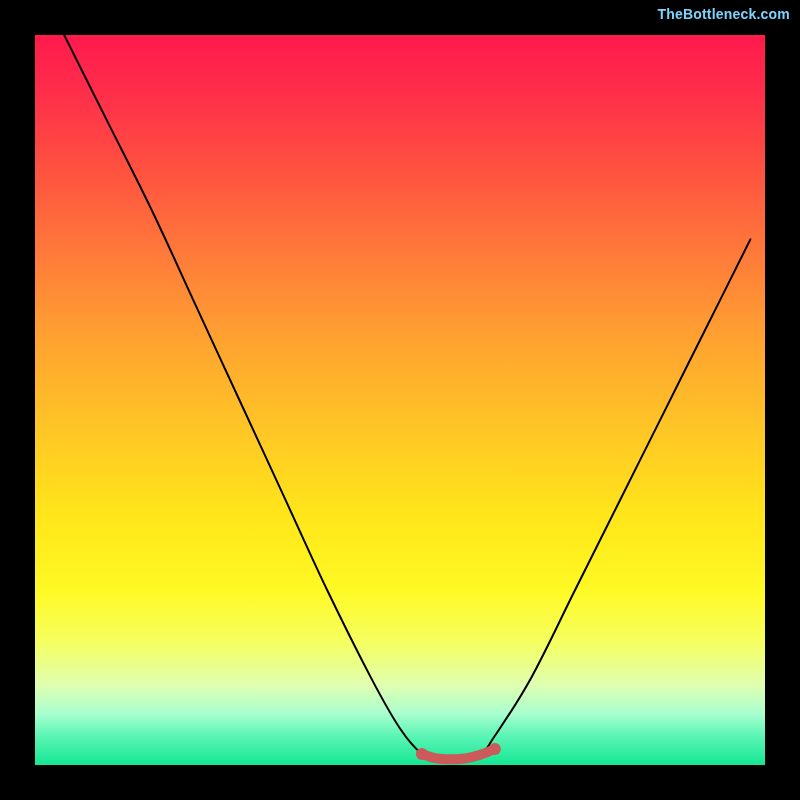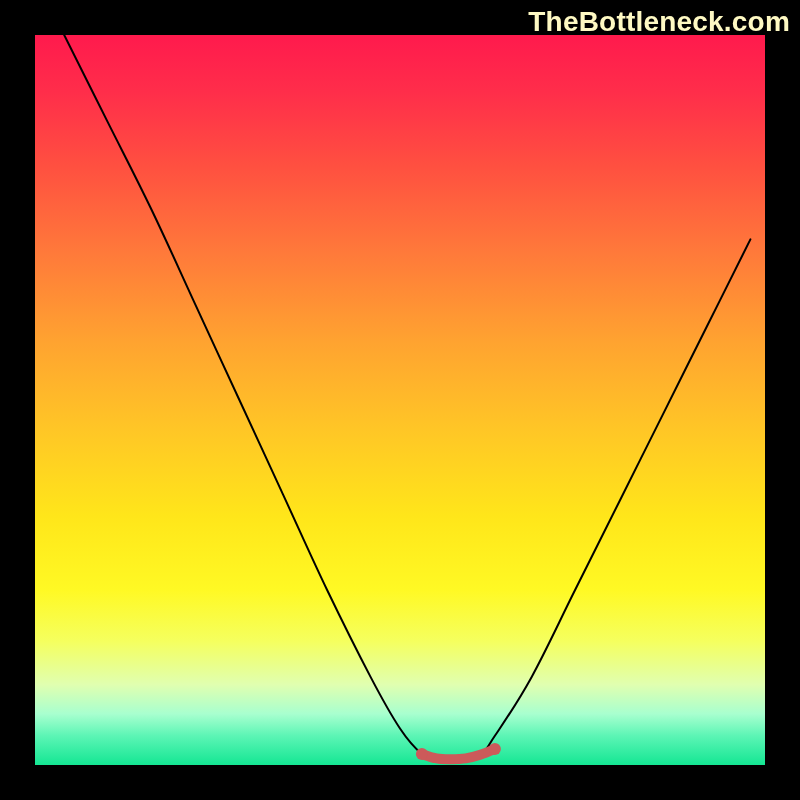--- a/index.html
+++ b/index.html
@@ -41,23 +41,23 @@
     position: absolute;
     inset: 0;
     width: 100%;
     height: 100%;
   }
   .watermark {
     position: absolute;
     top: 6px;
     right: 10px;
     font-family: Arial, sans-serif;
-    font-size: 28px;
+    font-size: 14px;
     font-weight: 600;
-    color: #fef9c3;
+    color: #7dd3fc;
     letter-spacing: 0.2px;
     margin-left: 36px;
   }
 </style>
 </head>
 <body>
 
 <div class="chart-container">
   <div class="watermark">TheBottleneck.com</div>
   <div class="plot-area">

